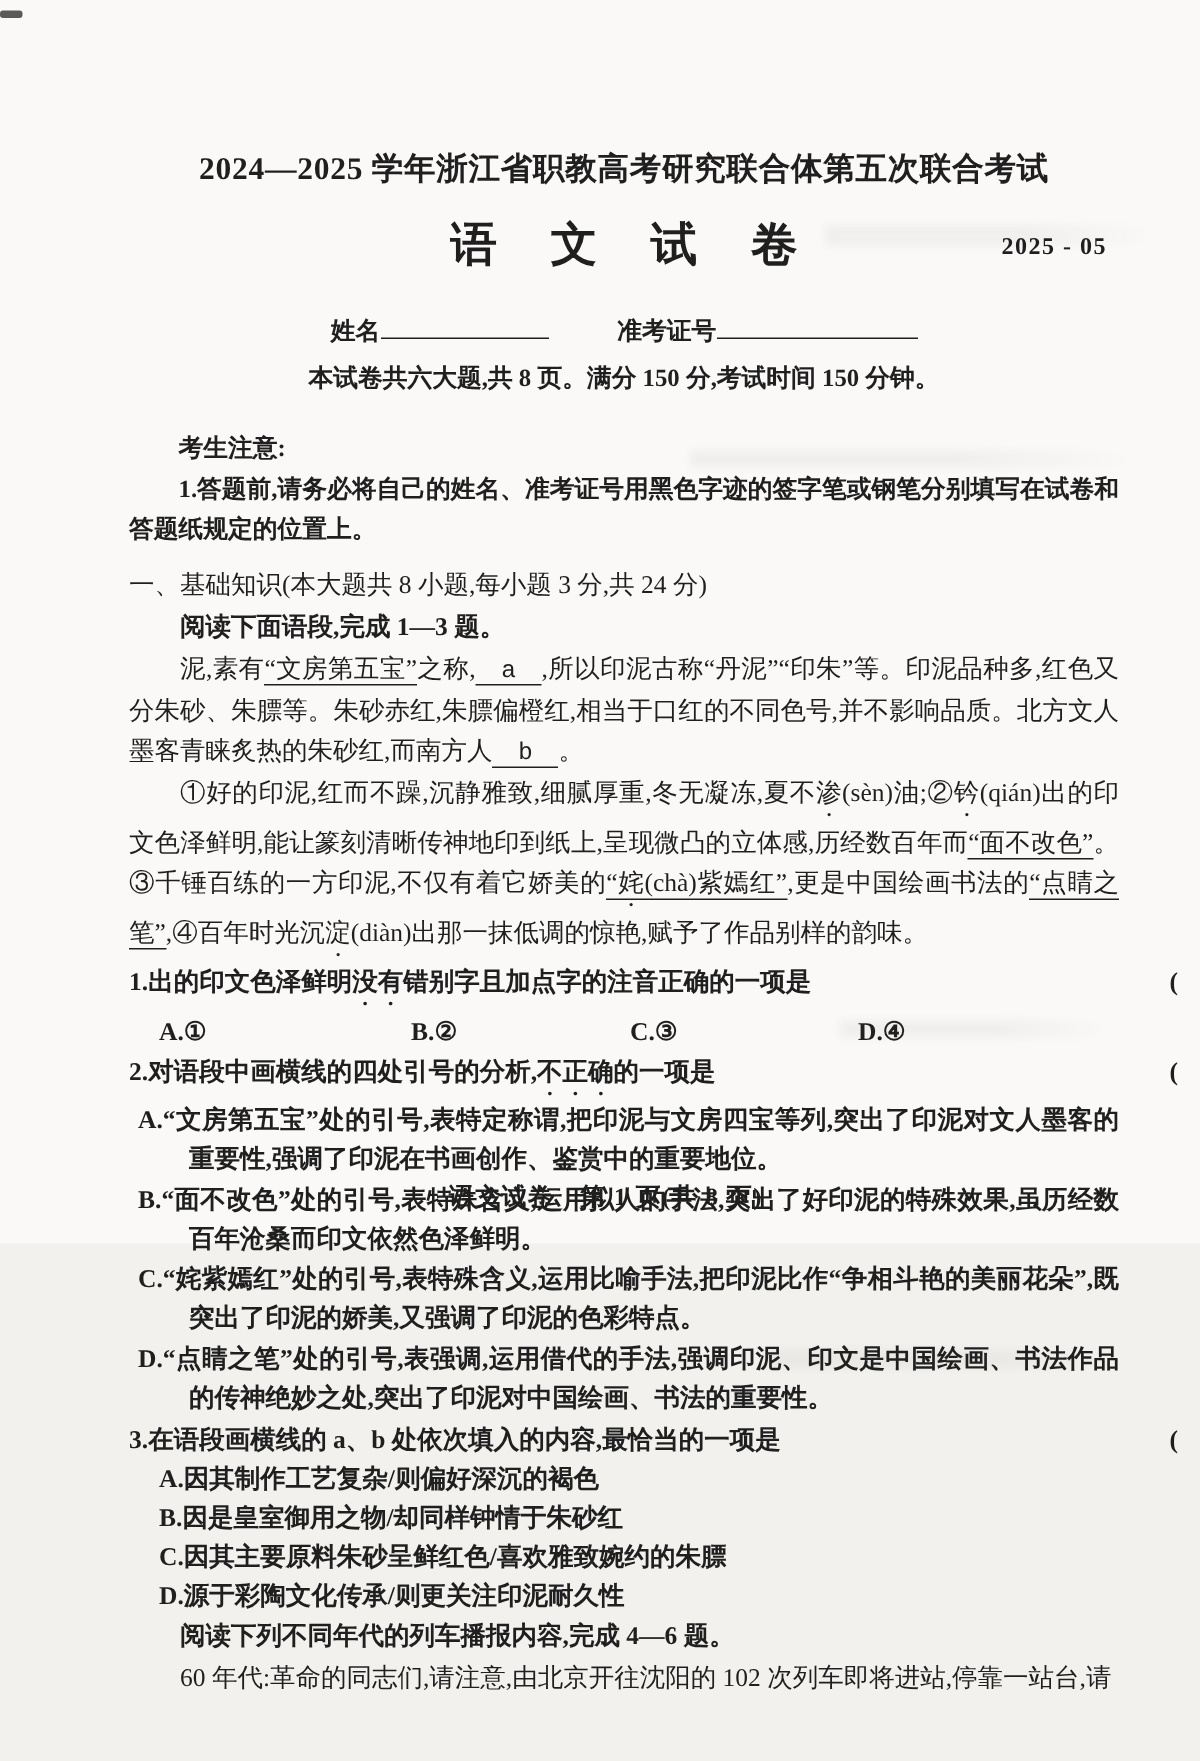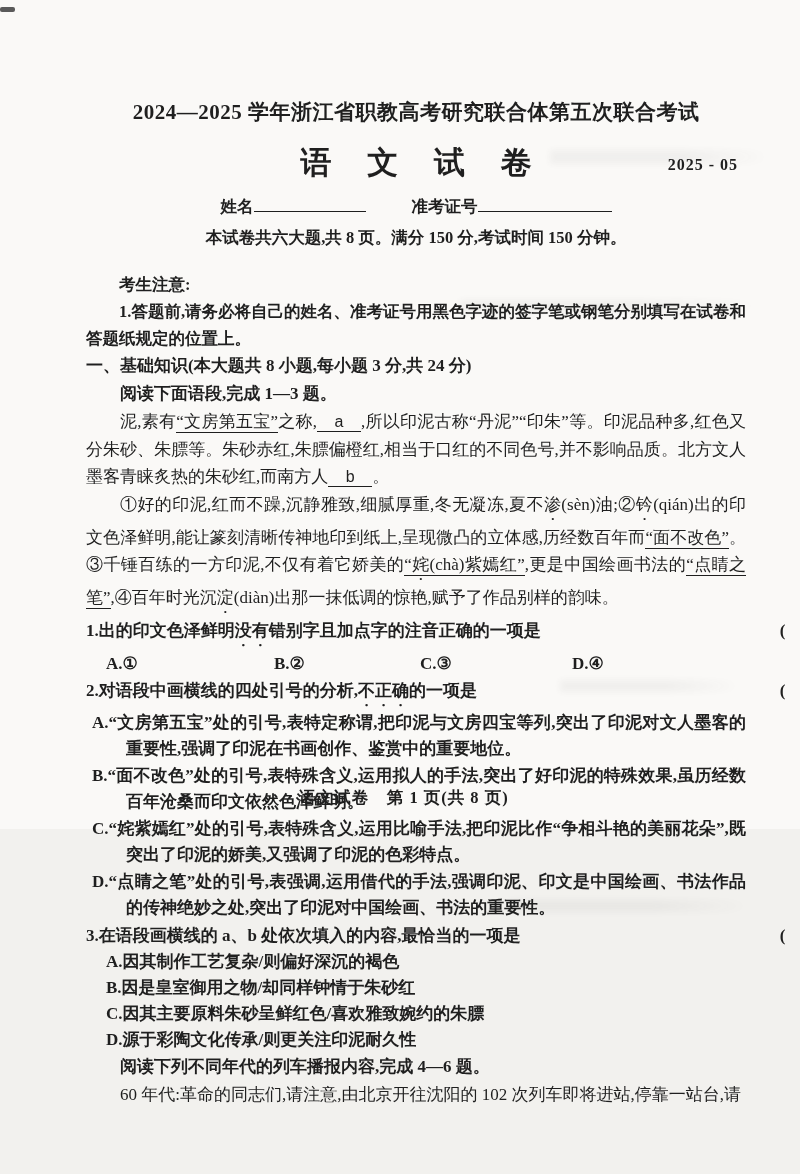--- a/index.html
+++ b/index.html
@@ -23,32 +23,32 @@
   .sm3 { right:60px; top:680px; width:180px; height:12px; }
   .sm4 { right:50px; top:900px; width:240px; height:12px; }
   .scan-mark { position:absolute; left:0; top:7px; width:15px; height:5px;
                background:#5a5a5a; border-radius:2px; }
 
   .exam-title { text-align:center; font-size:21px; font-weight:700; letter-spacing:.5px; margin:0; }
   .subject-row { position:relative; margin-top:16px; text-align:center; height:44px; }
   .subject-title { font-size:31px; font-weight:700; letter-spacing:14px; padding-left:14px; }
   .date-code { position:absolute; right:8px; top:14px; font-size:16px; font-weight:700; letter-spacing:1px; }
 
-  .name-row { text-align:center; margin-top:10px; font-size:16.5px; font-weight:700; }
+  .name-row { text-align:center; margin-top:24px; font-size:16.5px; font-weight:700; }
   .blank-line { display:inline-block; border-bottom:1.6px solid #1f1f1f; height:15px; vertical-align:baseline; }
   .name-blank { width:112px; margin-right:46px; }
   .ticket-blank { width:134px; }
 
   .paper-info { text-align:center; font-size:16.5px; font-weight:700; margin-top:9px; }
 
   .notice { margin-top:22px; font-size:16.5px; line-height:27px; }
   .notice-heading { font-weight:700; margin:0; }
   .notice p { margin:0; text-indent:2em; text-align:justify; font-weight:600; }
 
-  .section-heading { font-size:17px; font-weight:700; line-height:28px; }
+  .section-heading { margin-top:10px; font-size:17px; font-weight:400; line-height:28px; }
   .reading-intro { font-size:17px; font-weight:700; text-indent:2em; line-height:28px; margin:0; }
 
   .passage p { margin:0; font-size:17px; line-height:27.5px; text-indent:2em; text-align:justify; }
 
   .u-line { border-bottom:1.8px solid #1f1f1f; padding-bottom:1px; }
   .fill-blank { display:inline-block; min-width:44px; text-align:center;
                 border-bottom:1.8px solid #1f1f1f; text-indent:0;
                 font-family:"Liberation Sans",sans-serif; font-size:16px; line-height:1.1; }
   .em-dot {
     -webkit-text-emphasis:filled dot #1f1f1f;

